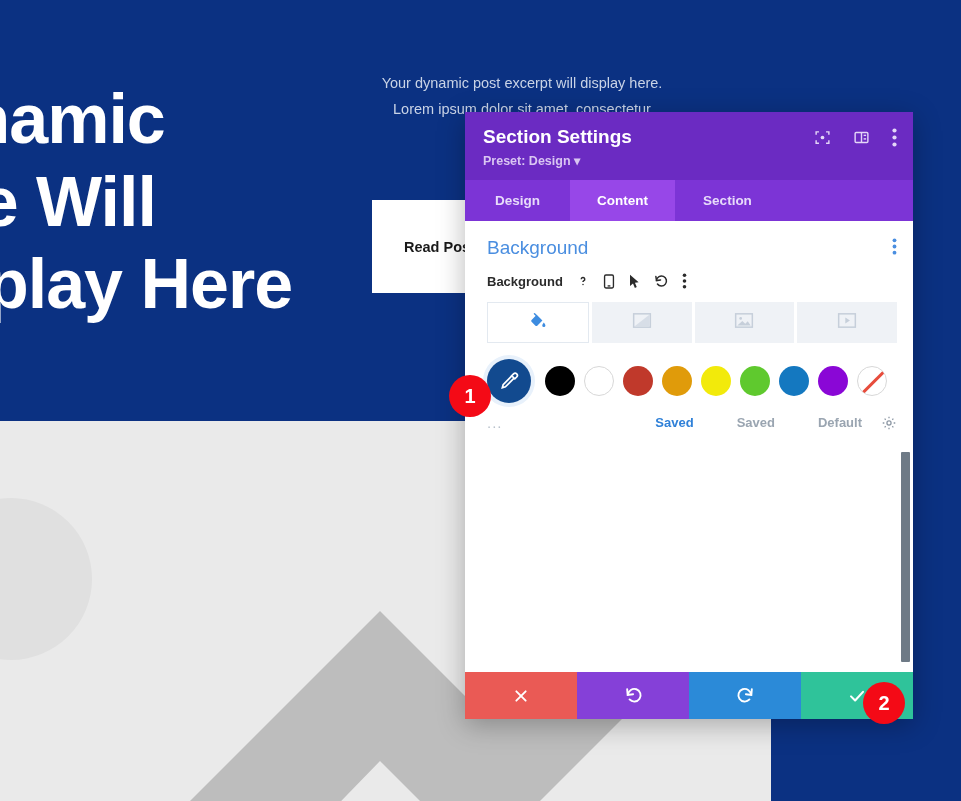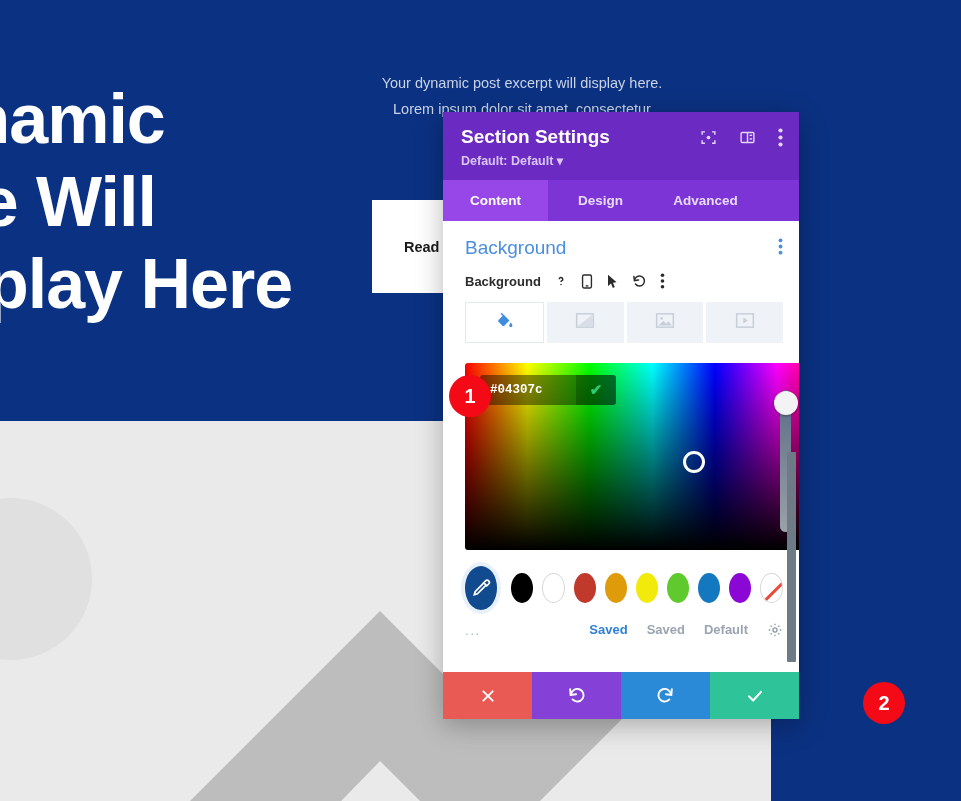--- a/index.html
+++ b/index.html
@@ -52,22 +52,22 @@
     width: 620px; height: 620px;
   }
   .right-blue-panel {
     position: absolute; left: 771px; top: 421px;
     width: 190px; height: 380px;
     background: #0b3182;
   }
 
   
   .modal {
-    position: absolute; left: 443px; top: 112px;
-    width: 356px; height: 607px;
+    position: absolute; left: 465px; top: 112px;
+    width: 448px; height: 607px;
     background: #ffffff;
     box-shadow: 0 6px 26px rgba(0,0,0,.28);
     overflow: hidden;
     display: flex; flex-direction: column;
   }
   .modal-header {
     background: #6b2bc2; padding: 14px 18px 12px 18px; position: relative;
     flex: 0 0 auto;
   }
   .modal-title { color: #ffffff; font-size: 19px; font-weight: 700; }
@@ -184,21 +184,21 @@
     width: 38px; height: 2.5px; background: #e74c3c;
     transform: rotate(-45deg);
   }
   .swatch-footer {
     display: flex; align-items: center; margin-top: 11px;
   }
   .dots-small { color: #b9c2cc; font-size: 15px; letter-spacing: 1px; }
   .tabs-right {
     margin-left: auto; display: flex; align-items: center; gap: 19px;
   }
-  .stab { font-size: 13px; font-weight: 700; color: #9aa5b1; }
+  .stab { font-size: 13px; font-weight: 700; color: #9aa5b1; margin-left: 24px; }
   .stab.active { color: #2f80d8; }
   .gear { color: #8b96a3; display: flex; align-items: center; }
 
   .modal-scrollbar {
     position: absolute; right: 3px; top: 231px;
     width: 9px; height: 210px; background: #6e7a86; border-radius: 1px;
   }
 
   .modal-footer { display: flex; flex: 0 0 auto; height: 47px; }
   .fbtn {
@@ -243,21 +243,21 @@
 
   </div>
 
   <div class="right-blue-panel"></div>
 
   <div class="modal">
 
     <div class="modal-header">
       <div class="modal-title">Section Settings</div>
       <div class="modal-preset">
-        <span>Default: Default</span>
+        <span>Preset: Design</span>
         <span> ▾</span>
       </div>
       <div class="header-icons">
         <span class="hicon">
           <svg width="17" height="17" viewBox="0 0 24 24" fill="none" stroke="currentColor" stroke-width="2">
             <path d="M3 8V4h4M21 8V4h-4M3 16v4h4M21 16v4h-4"></path>
             <circle cx="12" cy="12" r="2.6" fill="currentColor" stroke="none"></circle>
           </svg>
         </span>
         <span class="hicon">
@@ -272,23 +272,23 @@
           <svg width="5" height="19" viewBox="0 0 5 19" fill="currentColor">
             <circle cx="2.5" cy="2.5" r="2.1"></circle>
               <circle cx="2.5" cy="9.5" r="2.1"></circle>
               <circle cx="2.5" cy="16.5" r="2.1"></circle>
           </svg>
         </span>
       </div>
     </div>
 
     <div class="tabs">
+      <div class="tab">Design</div>
       <div class="tab active">Content</div>
-      <div class="tab">Design</div>
-      <div class="tab">Advanced</div>
+      <div class="tab">Section</div>
     </div>
 
     <div class="modal-body">
 
       <div class="section-title-row">
         <div class="section-title">Background</div>
         <span class="kebab-blue">
           <svg width="5" height="17" viewBox="0 0 5 17" fill="currentColor">
             <circle cx="2.5" cy="2.3" r="1.9"></circle>
               <circle cx="2.5" cy="8.5" r="1.9"></circle>
@@ -361,33 +361,20 @@
         <div class="bg-type">
           <span>
             <svg width="20" height="17" viewBox="0 0 24 20" fill="none" stroke="#c6cfda" stroke-width="1.8">
               <rect x="2" y="2" width="20" height="16"></rect>
               <path d="M10 6.5 L15.5 10 L10 13.5 Z" fill="#c6cfda" stroke="none"></path>
             </svg>
           </span>
         </div>
       </div>
 
-      <div class="picker-wrap">
-        <div class="picker-sat">
-          <div class="hex-box">
-            <input class="hex-input" value="#04307c" style="">
-            <div class="hex-ok">✔</div>
-          </div>
-          <div class="sat-cursor"></div>
-        </div>
-        <div class="slider slider-hue"></div>
-        <div class="slider slider-alpha"></div>
-        <div class="slider-knob knob-hue"></div>
-        <div class="slider-knob knob-alpha"></div>
-      </div>
 
       <div class="swatch-row">
         <div class="eyedropper">
           <svg width="20" height="20" viewBox="0 0 24 24" fill="none" stroke="#ffffff" stroke-width="2.1" stroke-linecap="round">
             <path d="M17.5 3.5a2.6 2.6 0 0 1 3.7 3.7l-2.2 2.2-3.7-3.7z"></path>
             <path d="M14.8 6.5 L5 16.3 L4 20 L7.7 19 L17.5 9.2"></path>
           </svg>
         </div>
         <div class="swatch" style="background:#000000"></div>
         <div class="swatch white" style="background:#ffffff"></div>

